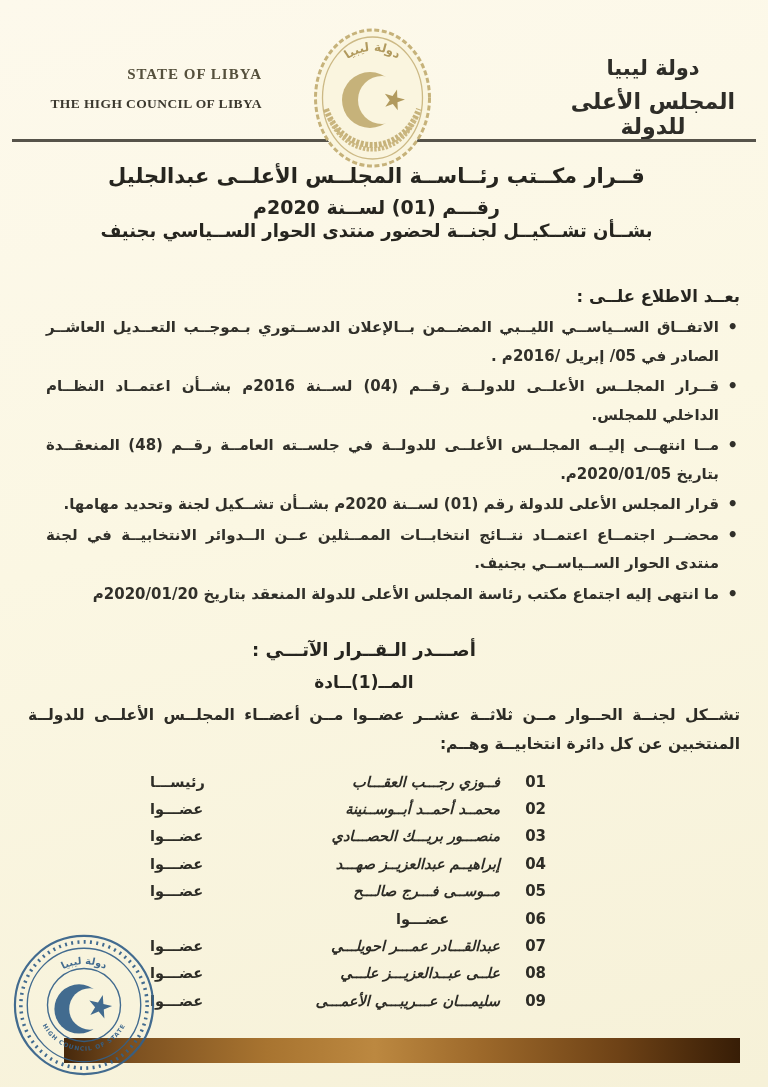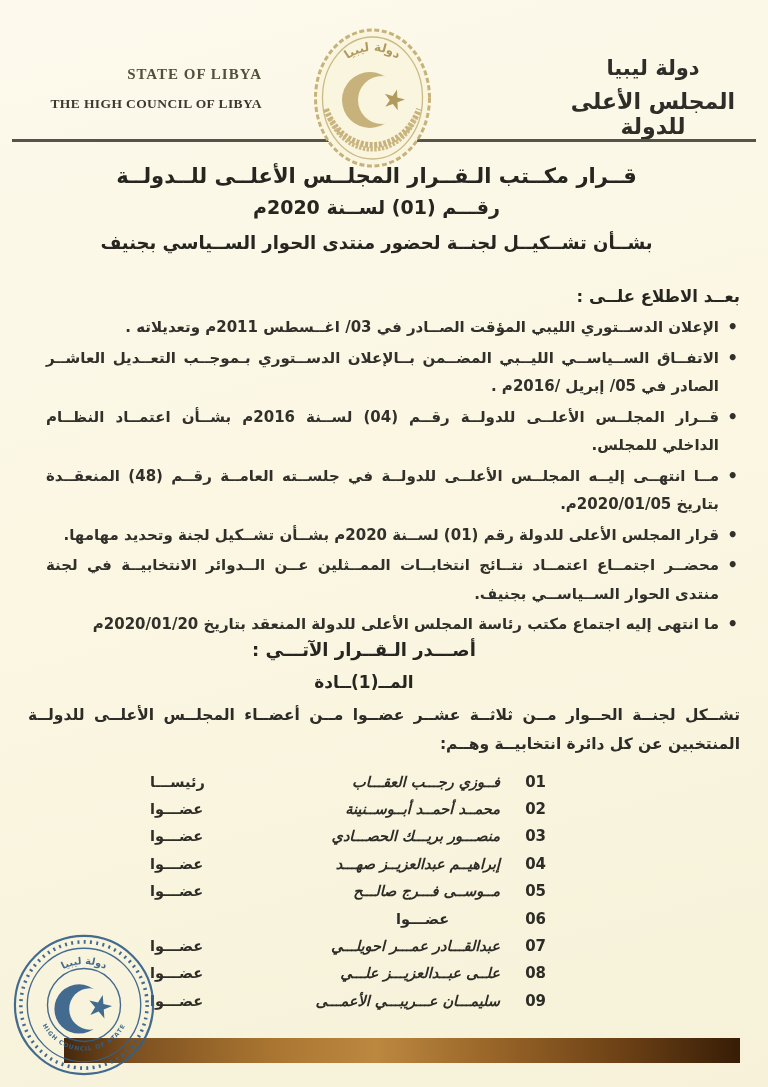--- a/index.html
+++ b/index.html
@@ -30,21 +30,21 @@
   .hdr-ar .l2{font-size:22px;font-weight:bold;}
   .rule{
     position:absolute;left:12px;top:139px;width:744px;height:3px;
     background:#56534a;z-index:1;
   }
   .emblem{position:absolute;left:310px;top:27px;width:125px;height:142px;z-index:2;}
   
   .title{position:absolute;left:40px;right:55px;top:164px;text-align:center;direction:rtl;color:#26251f;}
   .title .t1{font-size:21px;font-weight:bold;}
   .title .t2{font-size:19px;font-weight:bold;margin-top:8px;}
-  .title .t3{font-size:18px;font-weight:bold;margin-top:14px;}
+  .title .t3{font-size:18px;font-weight:bold;margin-top:2px;}
   
   .lead{
     position:absolute;right:28px;top:287px;direction:rtl;
     font-size:16.5px;font-weight:bold;color:#26251f;
   }
   .bullets{
     position:absolute;top:313px;right:30px;left:46px;
     direction:rtl;text-align:justify;text-align-last:right;
     margin:0;padding:0;list-style:none;color:#31302a;
   }
@@ -109,29 +109,28 @@
     <text font-size="12" font-weight="bold" fill="#b19a5e">
       <textPath href="#em-top" startOffset="50%" text-anchor="middle">دولة ليبيا</textPath>
     </text>
     <use href="#em-bot1" stroke="#c6b27a" stroke-width="6" stroke-dasharray="3 1.6"></use>
     <use href="#em-bot2" stroke="#cbb781" stroke-width="4.5" stroke-dasharray="2.4 1.4"></use>
   </svg>
 
   <div class="rule"></div>
 
   <div class="title">
-    <div class="t1">قــرار مكــتب الـقــرار المجلــس الأعلــى للــدولــة</div>
+    <div class="t1">قــرار مكــتب رئــاســة المجلــس الأعلــى عبدالجليل</div>
     <div class="t2">رقـــم (01) لســنة 2020م</div>
     <div class="t3">بشــأن تشــكيــل لجنــة لحضور منتدى الحوار الســياسي بجنيف</div>
   </div>
 
   <div class="lead">بعــد الاطلاع علــى :</div>
 
   <ul class="bullets">
-    <li>الإعلان الدســتوري الليبي المؤقت الصــادر في 03/ اغــسطس 2011م وتعديلاته .</li>
     <li>الاتفــاق الســياســي الليــبي المضــمن بــالإعلان الدســتوري بـموجــب التعــديل العاشــر الصادر في 05/ إبريل /2016م .</li>
     <li>قــرار المجلــس الأعلــى للدولــة رقــم (04) لســنة 2016م بشــأن اعتمــاد النظــام الداخلي للمجلس.</li>
     <li>مــا انتهــى إليــه المجلــس الأعلــى للدولــة في جلســته العامــة رقــم (48) المنعقــدة بتاريخ 2020/01/05م.</li>
     <li>قرار المجلس الأعلى للدولة رقم (01) لســنة 2020م بشــأن تشــكيل لجنة وتحديد مهامها.</li>
     <li>محضــر اجتمــاع اعتمــاد نتــائج انتخابــات الممــثلين عــن الــدوائر الانتخابيــة في لجنة منتدى الحوار الســياســي بجنيف.</li>
     <li>ما انتهى إليه اجتماع مكتب رئاسة المجلس الأعلى للدولة المنعقد بتاريخ 2020/01/20م</li>
   </ul>
 
   <div class="dec-head">أصـــدر الـقــرار الآتـــي :</div>
   <div class="art-head">المــ(1)ــادة</div>

